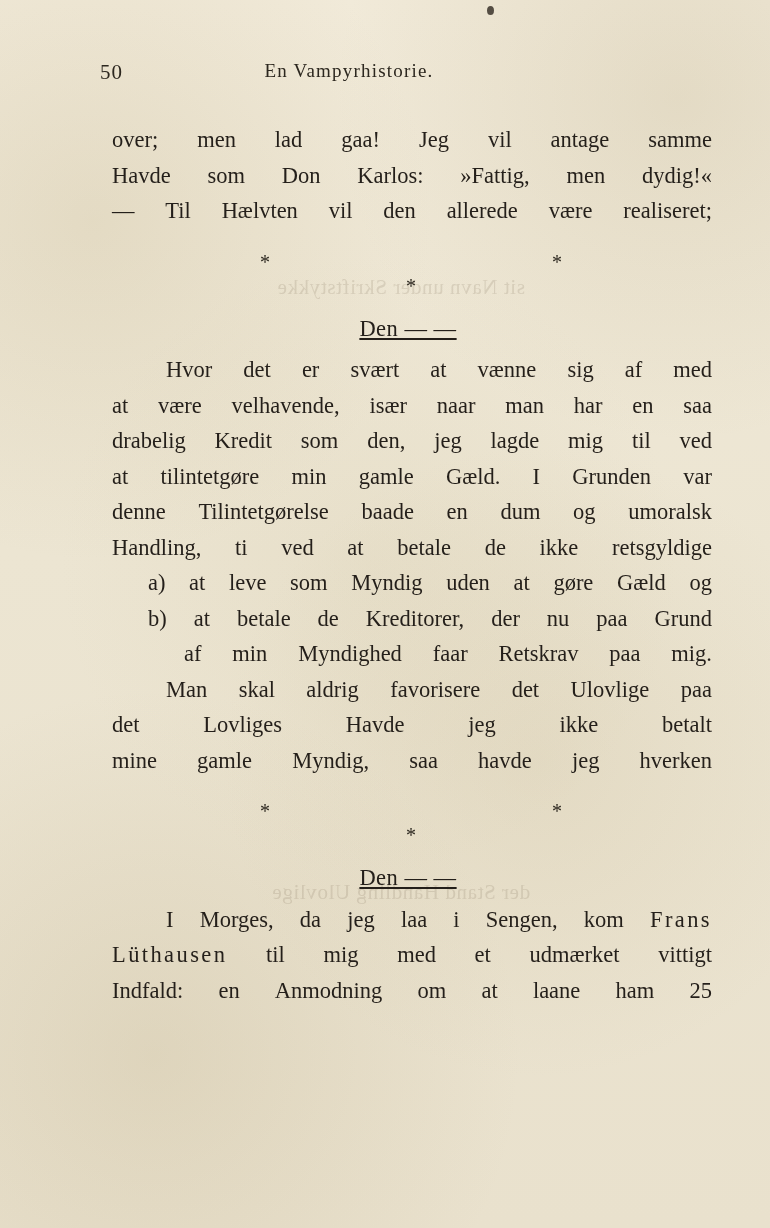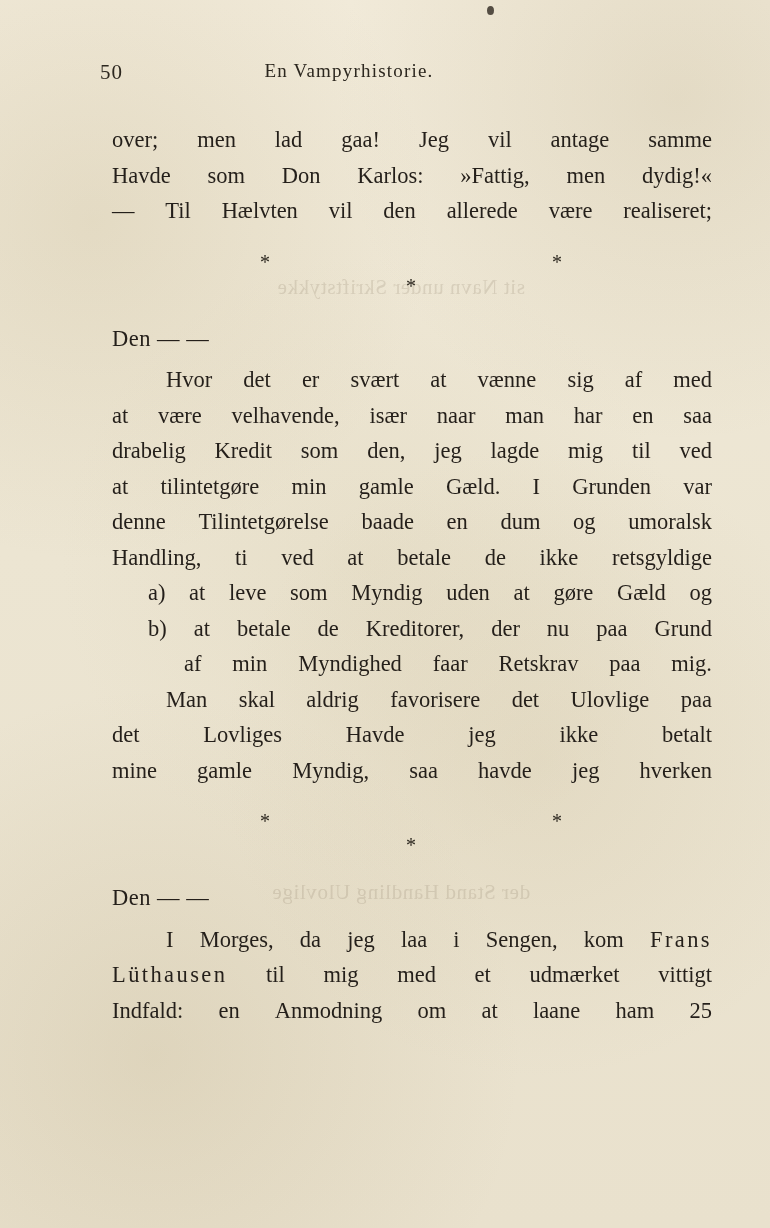--- a/index.html
+++ b/index.html
@@ -121,25 +121,26 @@
   }
   .asterisks span {
     position: absolute;
     font-size: 20px;
     color: #2c271f;
   }
   .ast-left  { left: 148px;  top: 2px; }
   .ast-right { left: 440px;  top: 2px; }
   .ast-mid   { left: 294px;  top: 26px; }
   .den-line {
-    text-align: left;
+    text-align: center;
     padding-right: 8px;
     font-size: 22.5px;
     letter-spacing: 0.5px;
-    margin-top: 18px;
+    margin-top: 8px;
+    text-decoration: underline;
   }
   .small-gap { height: 6px; }
 </style>
 </head>
 <body>
 
 <div class="paper-texture"></div>
 
 <div class="bleed-through bleed-1">sit Navn under Skriftstykke</div>
 <div class="bleed-through bleed-2">der Stand Handling Ulovlige</div>

